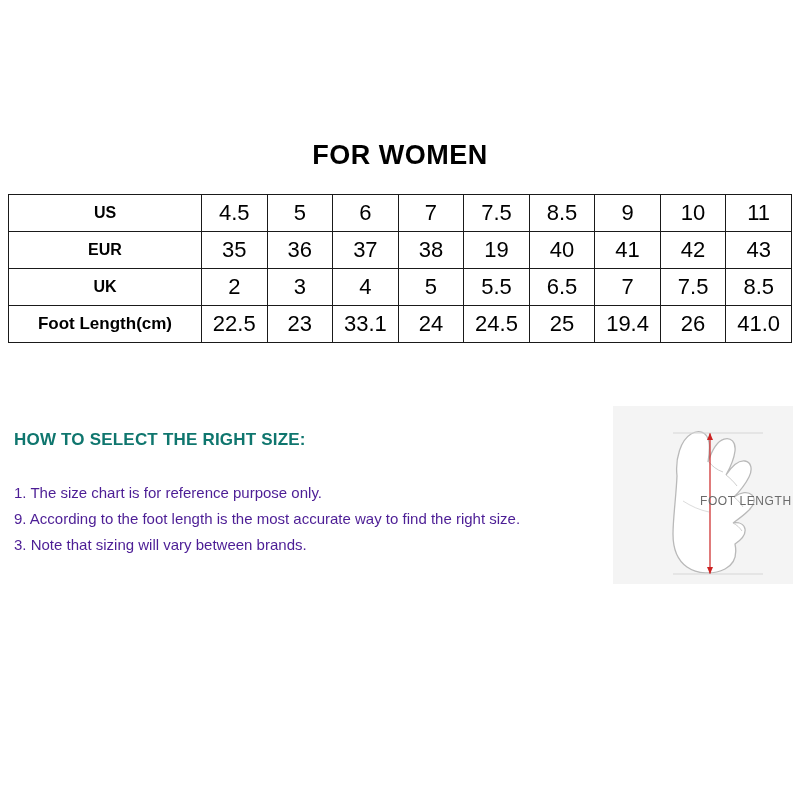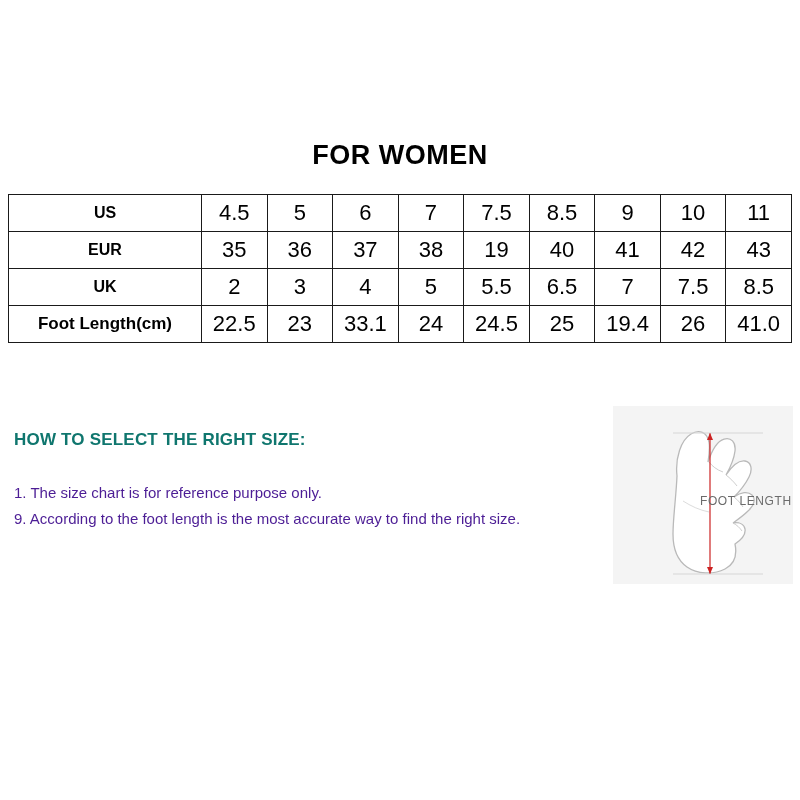--- a/index.html
+++ b/index.html
@@ -166,20 +166,21 @@
         </tr>
       </tbody>
     </table>
   </div>
 
   <div class="howto-heading">HOW TO SELECT THE RIGHT SIZE:</div>
 
   <div class="howto-list">
     <div class="line">1. The size chart is for reference purpose only.</div>
     <div class="line">9. According to the foot length is the most accurate way to find the right size.</div>
+    <div class="line">3. Note that sizing will vary between brands.</div>
   </div>
 
   <div class="foot-box">
     <svg width="180" height="178" viewBox="0 0 180 178">
 
       <path d="M64 70 C62 52, 68 34, 78 28 C86 23, 94 26, 96 36 C97 42, 96 50, 95 56
                C99 44, 104 35, 111 33 C118 31, 123 36, 122 45 C121 53, 117 62, 113 69
                C119 60, 126 54, 132 55 C138 56, 140 63, 136 71 C132 79, 126 86, 121 91
                C128 86, 135 85, 139 89 C143 93, 141 100, 135 105 C130 110, 124 114, 120 117
                C126 116, 131 118, 132 123 C133 129, 128 134, 122 138

